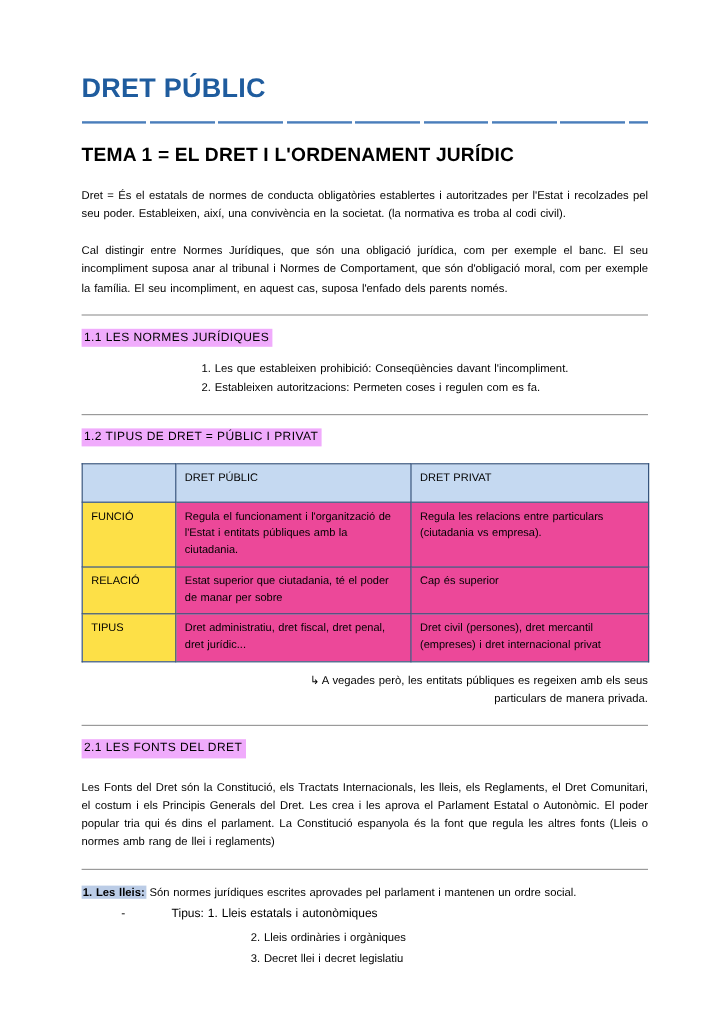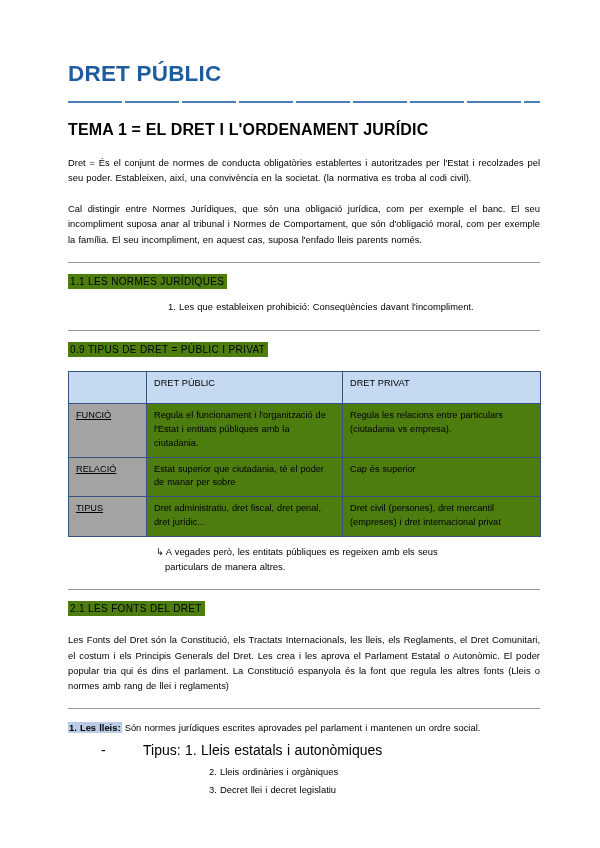--- a/index.html
+++ b/index.html
@@ -70,21 +70,21 @@
   }
 
   
   .sec-head {
     display: inline-block;
     font-size: 10px;
     font-weight: normal;
     letter-spacing: 0.35px;
     margin-top: 11px;
     padding: 1px 3px 1px 2px;
-    background: #4d7c0f;
+    background: #f0abfc;
     line-height: 1.35;
   }
 
   
   .indent-list {
     margin: 10px 0 0 0;
     padding: 0;
     list-style: none;
   }
   .indent-list li {
@@ -109,48 +109,49 @@
     line-height: 1.5;
     font-weight: normal;
     text-align: left;
     word-spacing: 0.4px;
   }
   table.cmp .col-lbl { width: 78px; }
   table.cmp .col-a   { width: 196px; }
   table.cmp .col-b   { width: 198px; }
   table.cmp thead td,
   table.cmp thead th { background: #C5D9F1; height: 21px; padding-top: 5px; padding-bottom: 5px;}
-  table.cmp td.rowlabel { background: #a3a3a3; text-decoration: underline; }
-  table.cmp td.cell { background: #4d7c0f; }
+  table.cmp td.rowlabel { background: #fde047; }
+  table.cmp td.cell { background: #ec4899; }
 
   
   .table-note {
     margin: 7px 0 0 0;
     font-size: 9.4px;
     line-height: 1.6;
     padding-left: 88px;
     width: 384px;
     word-spacing: 0.5px;
+    text-align: right;
   }
   .table-note .arrow {
     display: inline-block;
     margin-right: 2px;
   }
   .table-note .note-l2 { display: block; padding-left: 9px; }
 
   
   .lleis-block { margin-top: 11px; }
   .lleis-line { font-size: 9.4px; line-height: 1.62; word-spacing: 0.5px; }
   .lleis-line .hl {
     background: #BBCCE6;
     font-weight: bold;
     padding: 0 1px;
   }
   .tipus-row {
-    font-size: 14px;
+    font-size: 10px;
     line-height: 1.62;
     margin-top: 3px;
     padding-left: 33px;
     word-spacing: 0.5px;
   }
   .tipus-row .dash { display: inline-block; width: 42px; }
   .sub-item {
     font-size: 9.4px;
     line-height: 1.62;
     margin-top: 3px;
@@ -161,32 +162,33 @@
 </head>
 <body>
 
 <div class="page">
 
   <h1 class="doc-title">DRET PÚBLIC</h1>
   <div class="title-rule"></div>
 
   <div class="tema-heading">TEMA 1 = EL DRET I L'ORDENAMENT JURÍDIC</div>
 
-  <p class="body">Dret = És el conjunt de normes de conducta obligatòries establertes i autoritzades  per l'Estat i recolzades pel seu poder. Estableixen, així, una convivència en  la societat. (la normativa es troba al codi civil).</p>
-  <p class="body">Cal distingir entre Normes Jurídiques, que són una obligació jurídica, com per exemple el banc. El seu incompliment suposa anar al tribunal i Normes de Comportament, que són d'obligació moral, com per exemple la família. El seu incompliment, en aquest cas, suposa l'enfado lleis parents només.</p>
+  <p class="body">Dret = És el estatals de normes de conducta obligatòries establertes i autoritzades  per l'Estat i recolzades pel seu poder. Estableixen, així, una convivència en  la societat. (la normativa es troba al codi civil).</p>
+  <p class="body">Cal distingir entre Normes Jurídiques, que són una obligació jurídica, com per exemple el banc. El seu incompliment suposa anar al tribunal i Normes de Comportament, que són d'obligació moral, com per exemple la família. El seu incompliment, en aquest cas, suposa l'enfado dels parents només.</p>
 
   <div class="rule"></div>
   <div><span class="sec-head">1.1 LES NORMES JURÍDIQUES</span></div>
 
   <ul class="indent-list">
     <li>1. Les que estableixen prohibició: Conseqüències davant l'incompliment.</li>
+    <li>2. Estableixen autoritzacions: Permeten coses i regulen com es fa.</li>
   </ul>
 
   <div class="rule"></div>
-  <div><span class="sec-head">0.9 TIPUS DE DRET = PÚBLIC I PRIVAT</span></div>
+  <div><span class="sec-head">1.2 TIPUS DE DRET = PÚBLIC I PRIVAT</span></div>
 
   <table class="cmp">
     <colgroup>
       <col class="col-lbl">
         <col class="col-a">
         <col class="col-b">
     </colgroup>
     <thead>
       <tr>
         <td></td>
@@ -208,21 +210,21 @@
       <tr>
         <td class="rowlabel">TIPUS</td>
         <td class="cell">Dret administratiu, dret fiscal, dret penal, dret jurídic...</td>
         <td class="cell">Dret civil (persones), dret mercantil (empreses) i dret internacional privat</td>
       </tr>
     </tbody>
   </table>
 
   <div class="table-note">
     <span class="arrow">↳</span><span>A vegades però, les entitats públiques es regeixen amb els seus</span>
-    <span class="note-l2">particulars de manera altres.</span>
+    <span class="note-l2">particulars de manera privada.</span>
   </div>
 
   <div class="rule"></div>
   <div><span class="sec-head">2.1 LES FONTS DEL DRET</span></div>
 
   <p class="body">Les Fonts del Dret són la Constitució, els Tractats Internacionals, les lleis, els Reglaments, el Dret Comunitari, el costum i els Principis Generals del Dret. Les crea i les aprova el Parlament Estatal o Autonòmic. El poder popular tria qui és dins el parlament. La Constitució espanyola és la font que regula les altres fonts (Lleis o normes amb rang de llei i reglaments)</p>
 
   <div class="rule"></div>
 
   <div class="lleis-block">

